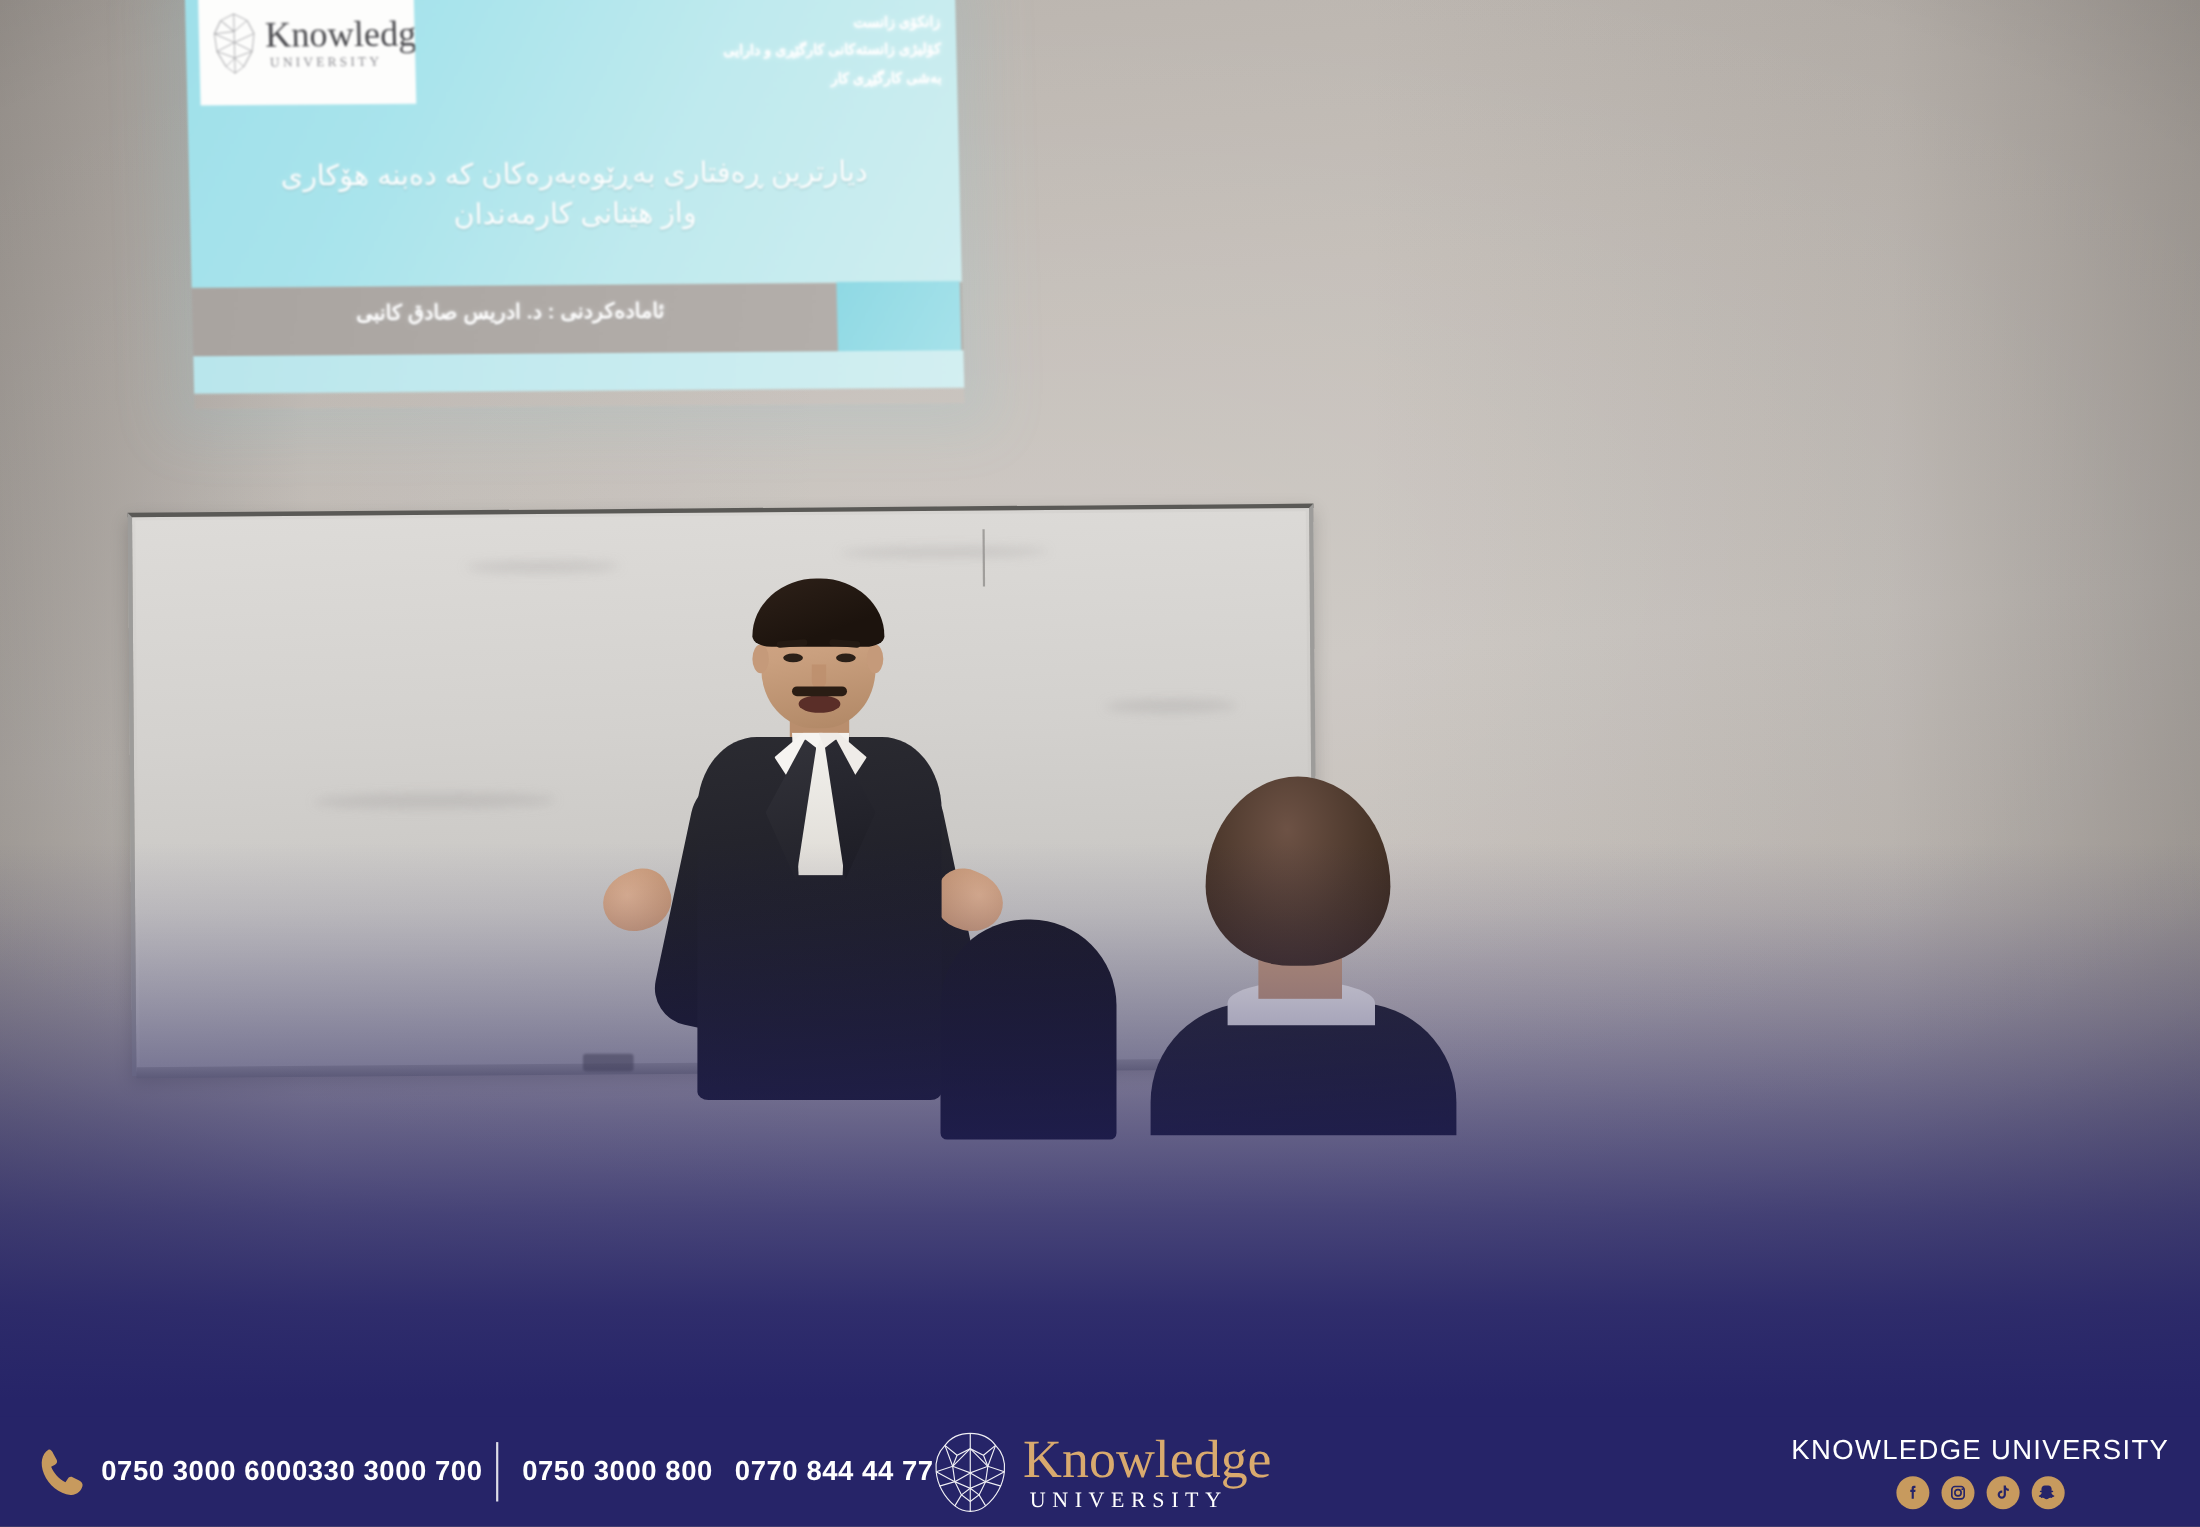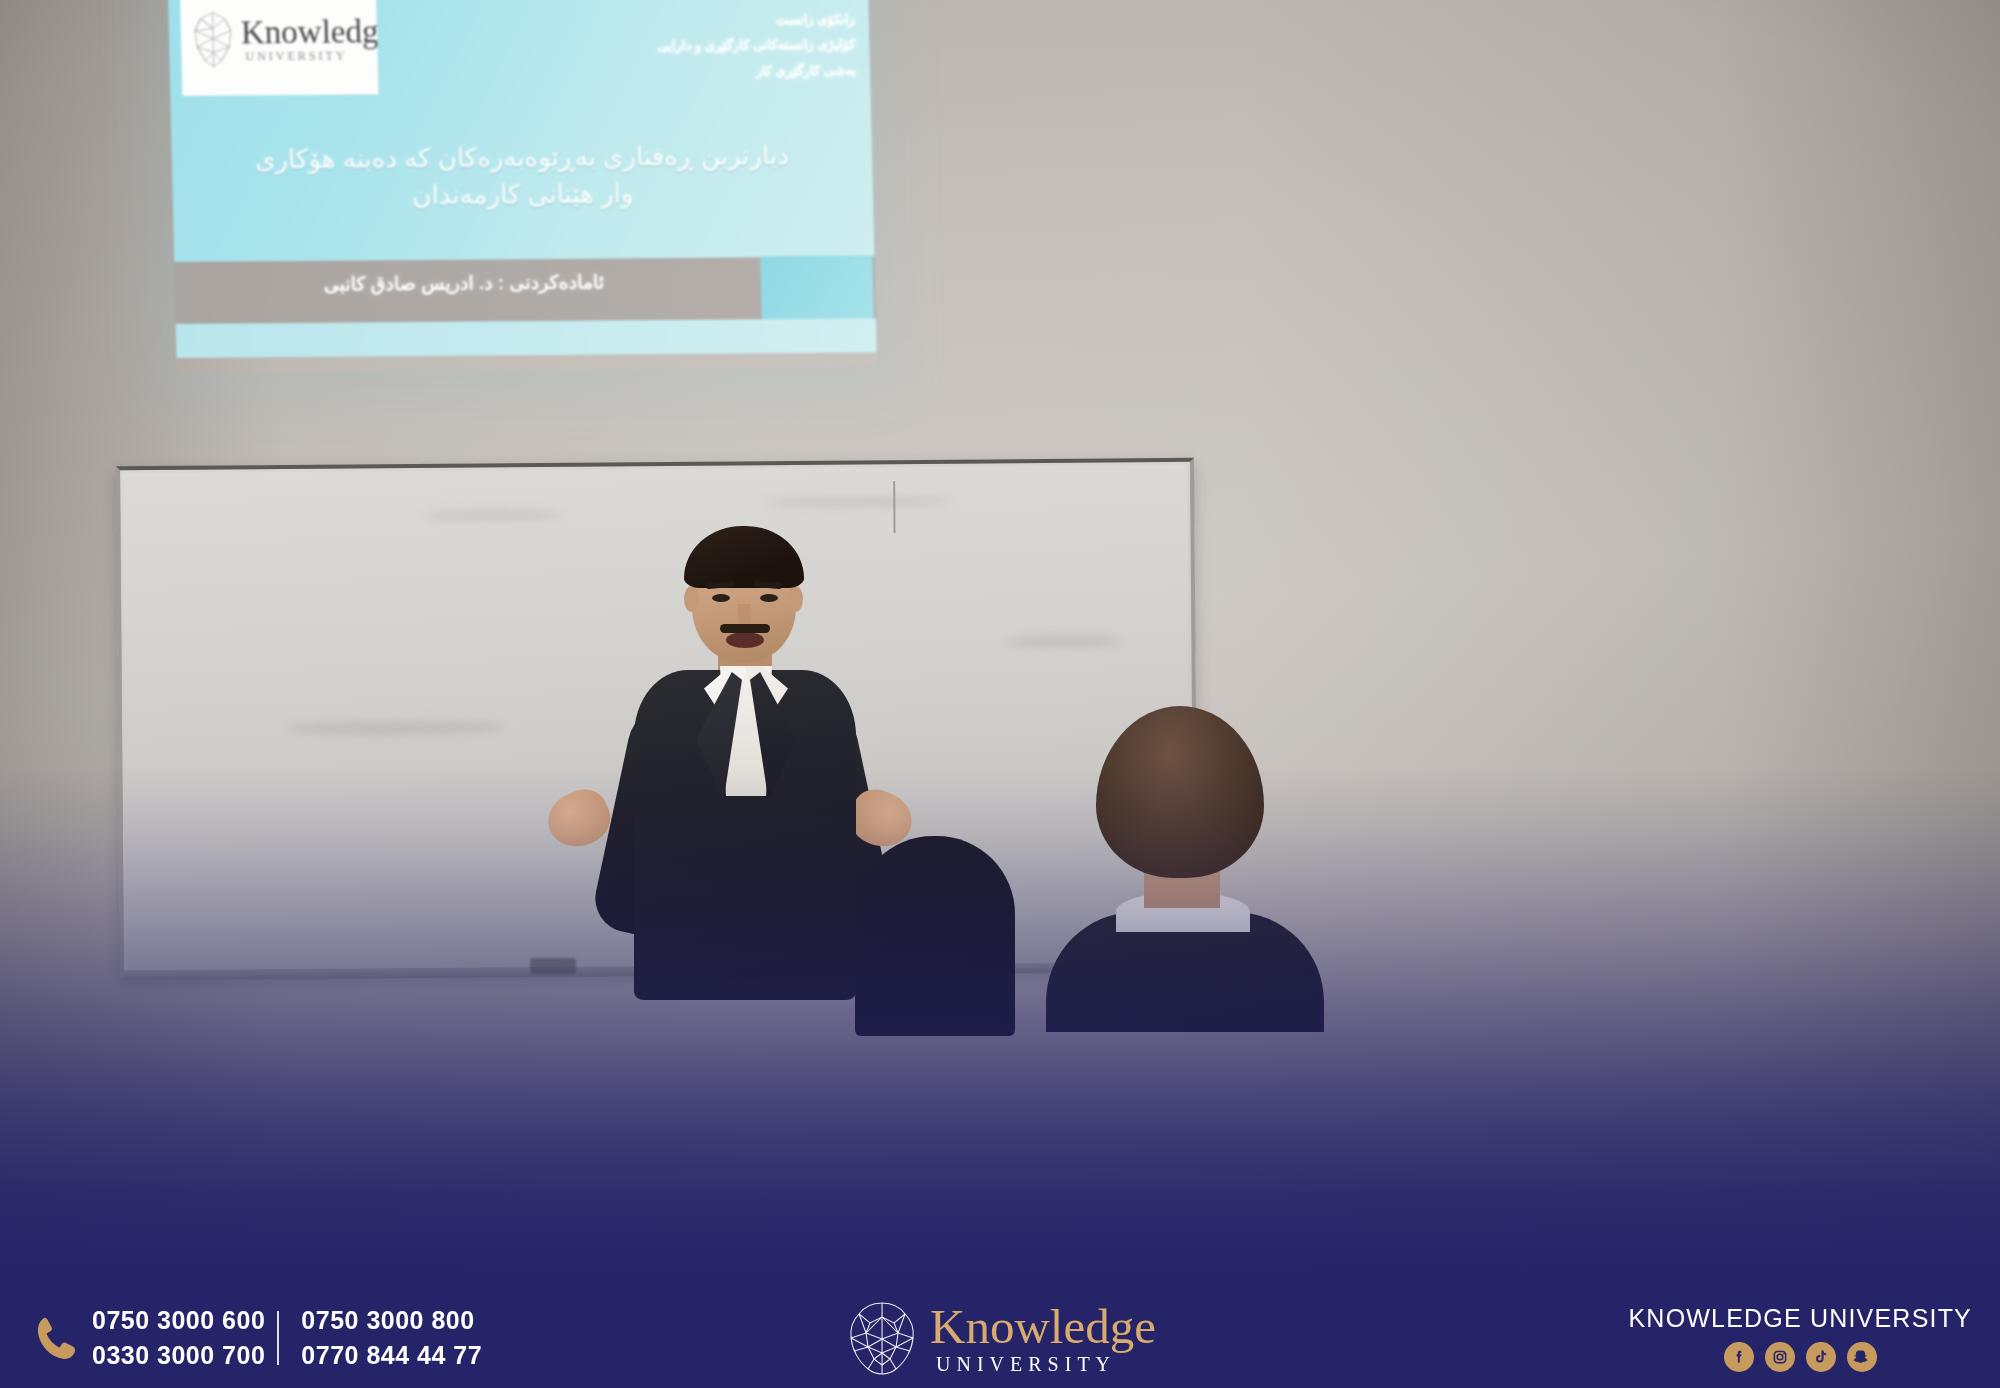--- a/index.html
+++ b/index.html
@@ -260,21 +260,21 @@
     position:absolute; left:0; right:0; bottom:0; height:100px;
     background:#262468;
     display:flex; align-items:center;
   }
   .f-left {
     display:flex; align-items:center;
     margin-left:34px; width:560px;
   }
   .phone-icon { width:44px; height:48px; flex:none; margin-right:14px; }
   .phone-cols { display:flex; align-items:center; }
-  .phone-col { display:flex; flex-direction:column; }
+  .phone-col { display:flex; flex-direction:row; }
   .phone-col div {
     color:#ffffff; font-size:25px; font-weight:bold;
     letter-spacing:.5px; line-height:1.42;
     white-space:nowrap;
   }
   .phone-col.right div { padding-left:20px; }
   .phone-div {
     width:2px; height:54px; background:#ffffff; opacity:.85; margin:0 2px 0 12px;
   }
 

